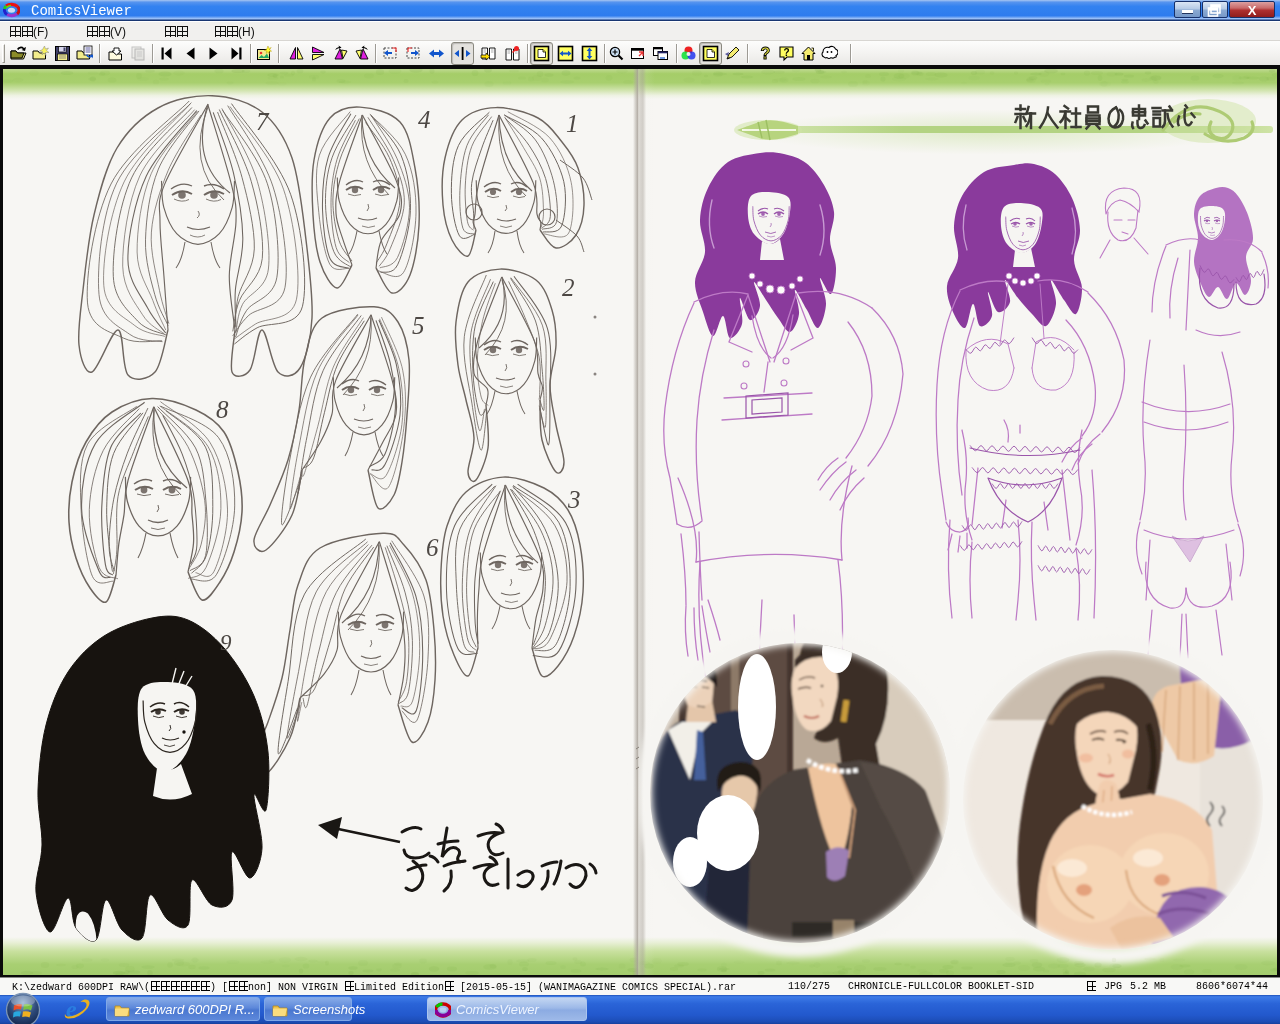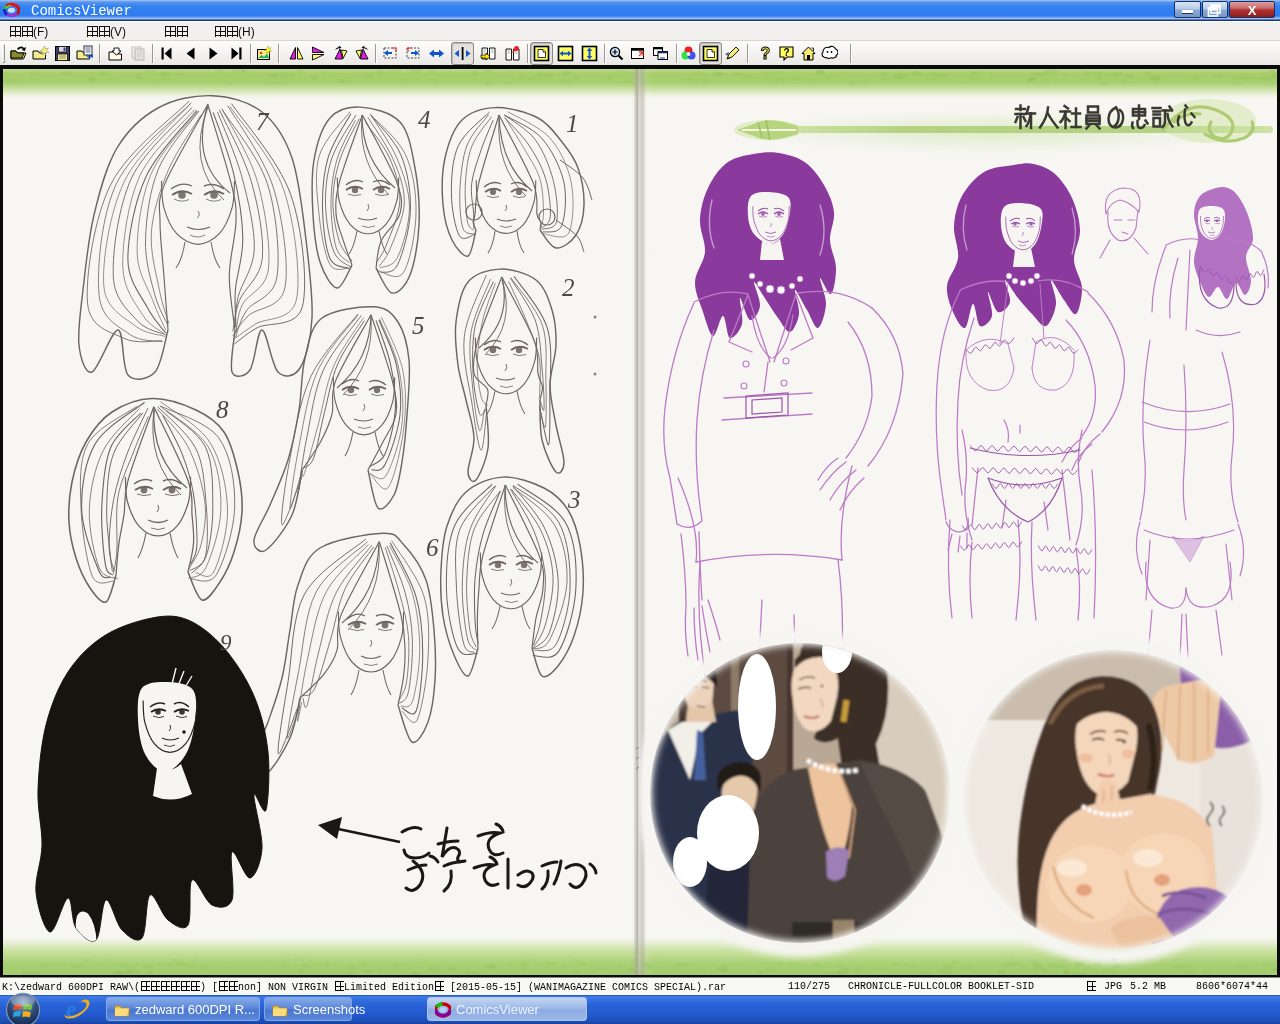--- a/index.html
+++ b/index.html
@@ -40,21 +40,21 @@
 
 #hdrline { position:absolute; left:742px; top:57px; width:528px; height:7px; background:linear-gradient(90deg,#d7e8b4,#b3d382 30%,#b3d382 85%,#cfe3a6); border-radius:3px; }
 #hdrglow { position:absolute; left:700px; top:28px; width:578px; height:64px; background:radial-gradient(ellipse 60% 50% at 50% 55%, rgba(200,224,160,.5), rgba(246,245,242,0) 70%); }
 
 #statusbar { position:absolute; left:0; top:977px; width:1280px; height:18px; background:#f8f8f6; border-top:1px solid #888; font-family:"Liberation Mono",monospace; font-size:10px; letter-spacing:0; color:#000; white-space:nowrap; }
 #statusbar div { position:absolute; top:3px; }
 
 #taskbar { position:absolute; left:0; top:995px; width:1280px; height:29px;
   background:linear-gradient(180deg,#1e50b8 0%,#3e7ce8 6%,#2a64d8 30%,#2258cc 70%,#1c4cb4 93%,#15409c 100%); }
 .tkbtn { position:absolute; top:2px; height:24px; border-radius:3px; border:1px solid #7fa8e8; background:linear-gradient(180deg,#87abe8 0%,#5d88da 45%,#4a77d0 55%,#5d88da 100%); color:#fff; font-size:13px; }
-.tkbtn .lbl { position:absolute; left:28px; top:4px; }
+.tkbtn .lbl { position:absolute; left:28px; top:4px;font-style:italic; }
 .tkbtn .bic { position:absolute; left:7px; top:4px; width:16px; height:16px; }
 #tk3 { background:linear-gradient(180deg,#c3d6f2 0%,#9db9e8 45%,#8cabe2 55%,#9db9e8 100%); border-color:#aac4ee; color:#eef4ff; }
 #tray { position:absolute; left:0; top:0; width:1280px; height:39px; color:#fff; pointer-events:none;margin-top:48px; }
 #clock { position:absolute; left:1198px; top:7px; color:#fff; font-size:13px; }
 #showdesk { position:absolute; left:1268px; top:0; width:12px; height:29px; background:linear-gradient(180deg,#6a9ae8,#4a7ad8); border-left:1px solid #9cc; }
 .trayicon { position:absolute; top:6px; }
 </style>
 </head>
 <body>
 <div id="screen">
@@ -1248,21 +1248,21 @@
               <stop offset="0.45" stop-color="#a8a198" stop-opacity=".75"></stop>
               <stop offset="0.6" stop-color="#d8d4cc" stop-opacity=".3"></stop>
               <stop offset="1" stop-color="#b5afa6" stop-opacity="0"></stop>
             </linearGradient>
           </defs>
           <path d="M633 680 l3 -2 M633 690 l3 -2 M633 700 l3 -2" stroke="#8a847c" stroke-width="1"></path>
         </svg>
     </div>
   </div>
   <div id="statusbar">
-    <div style="left:2px">K:\zedward 600DPI RAW\(<i class="kj s"></i><i class="kj s"></i><i class="kj s"></i><i class="kj s"></i><i class="kj s"></i><i class="kj s"></i>) [<i class="kj s"></i><i class="kj s"></i>non] NON VIRGIN <i class="kj s"></i>Limited Edition<i class="kj s"></i> [2015-05-15] (WANIMAGAZINE COMICS SPECIAL).rar</div>
+    <div style="left:12px">K:\zedward 600DPI RAW\(<i class="kj s"></i><i class="kj s"></i><i class="kj s"></i><i class="kj s"></i><i class="kj s"></i><i class="kj s"></i>) [<i class="kj s"></i><i class="kj s"></i>non] NON VIRGIN <i class="kj s"></i>Limited Edition<i class="kj s"></i> [2015-05-15] (WANIMAGAZINE COMICS SPECIAL).rar</div>
     <div style="left:788px">110/275</div>
     <div style="left:848px">CHRONICLE-FULLCOLOR BOOKLET-SID</div>
     <div style="left:1104px">JPG</div>
     <div style="left:1086px"><i class="kj s"></i></div>
     <div style="left:1130px">5.2 MB</div>
     <div style="left:1196px">8606*6074*44</div>
   </div>
   <div id="taskbar">
     <svg style="position:absolute;left:5px;top:-3px" width="36" height="36" viewBox="0 0 36 36">
       <defs>

